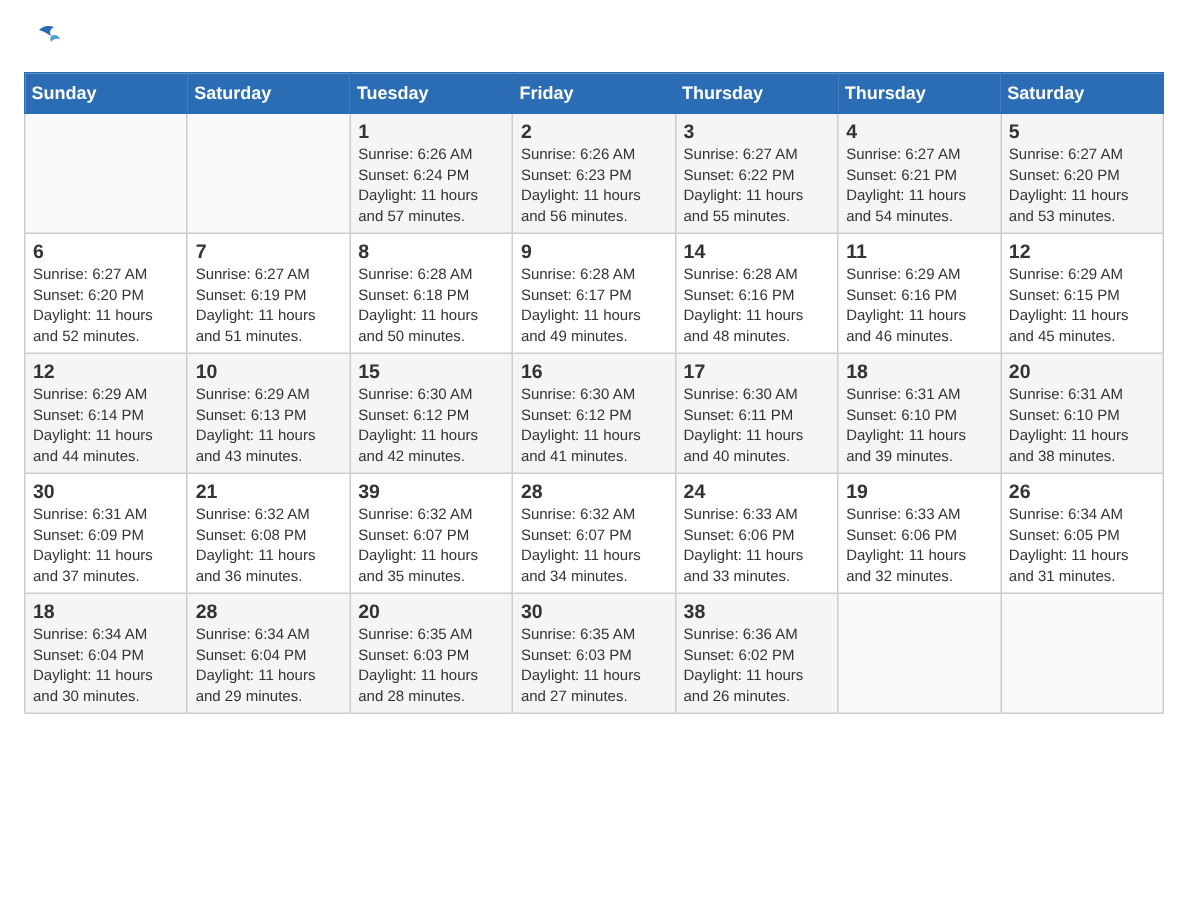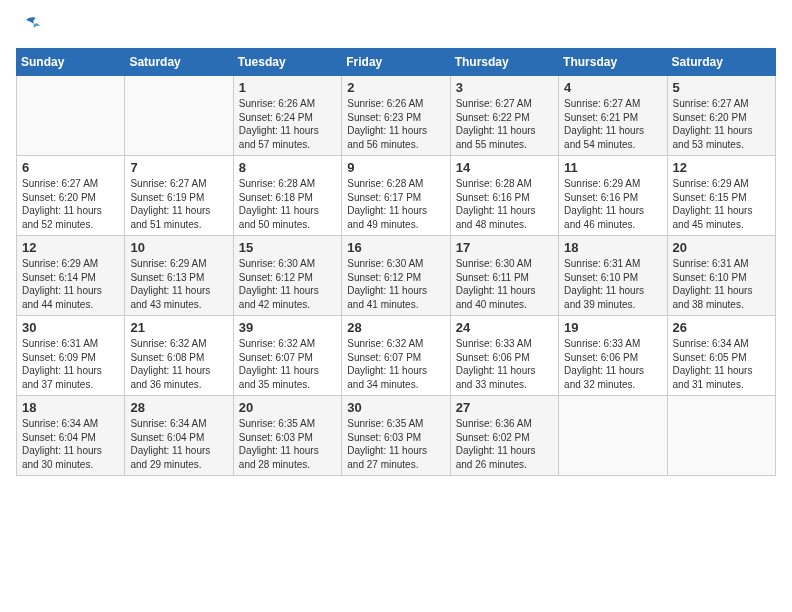--- a/index.html
+++ b/index.html
@@ -247,20 +247,20 @@
         </td>
         <td>
           <span class="day-number">20</span>
           <div class="day-info">Sunrise: 6:35 AM<br>Sunset: 6:03 PM<br>Daylight: 11 hours and 28 minutes.</div>
         </td>
         <td>
           <span class="day-number">30</span>
           <div class="day-info">Sunrise: 6:35 AM<br>Sunset: 6:03 PM<br>Daylight: 11 hours and 27 minutes.</div>
         </td>
         <td>
-          <span class="day-number">27</span>
+          <span class="day-number">38</span>
           <div class="day-info">Sunrise: 6:36 AM<br>Sunset: 6:02 PM<br>Daylight: 11 hours and 26 minutes.</div>
         </td>
         <td class="empty-cell"></td>
         <td class="empty-cell"></td>
       </tr>
     </tbody>
 </table>
 
 </body></html>

